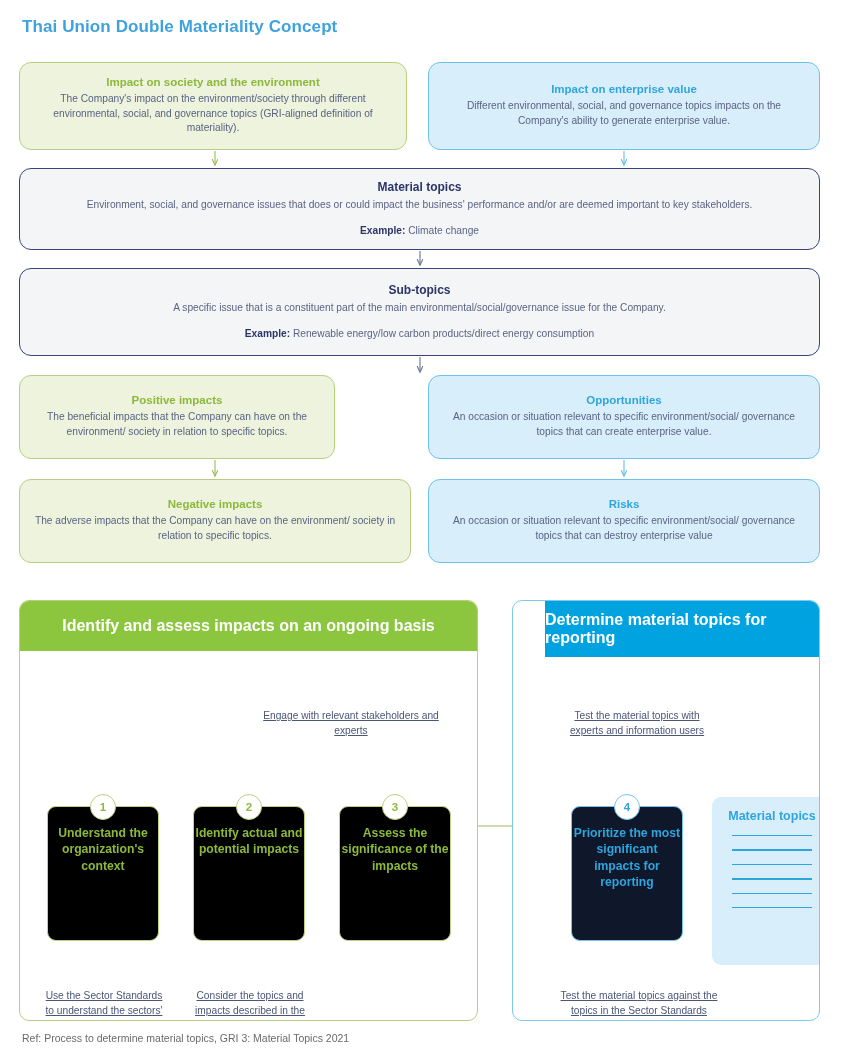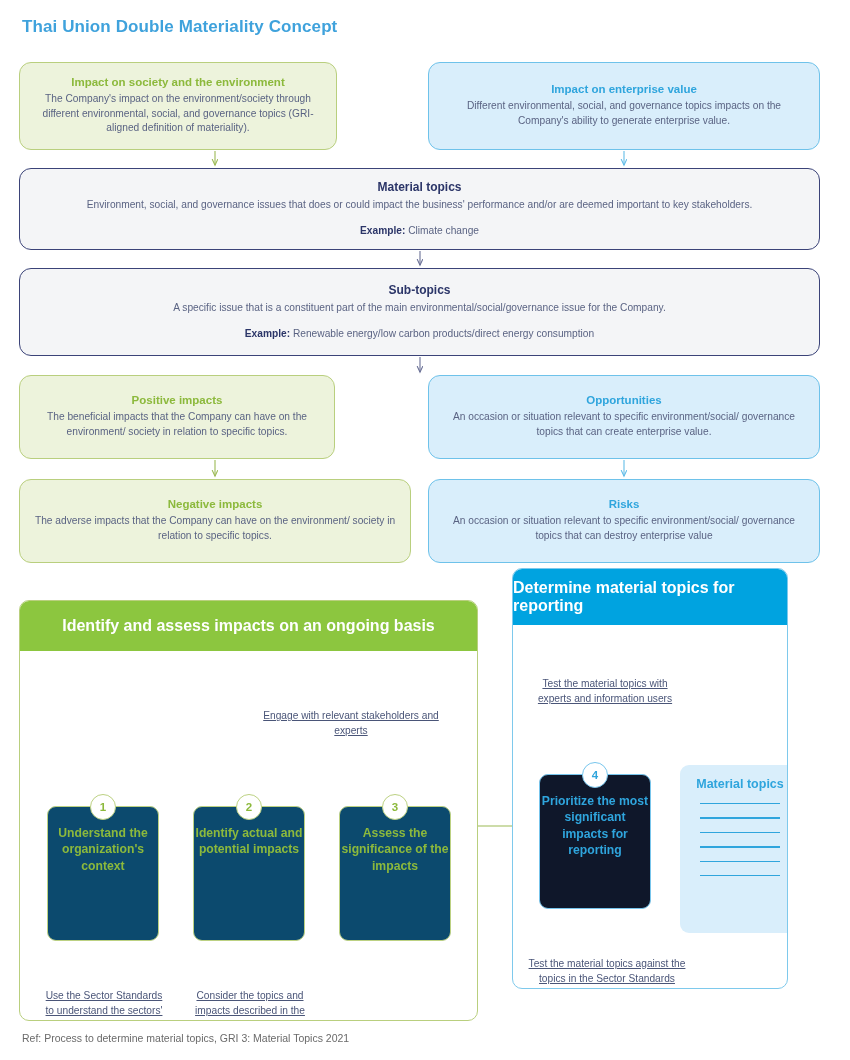--- a/index.html
+++ b/index.html
@@ -71,21 +71,21 @@
   }
   .blue-box .box-title { color: #2fa5dd; }
 
   .navy-box {
     background: #f4f5f7;
     border: 1.3px solid #3b4378;
   }
   .navy-box .box-title { color: #2b3568; font-size: 12px;}
 
   
-  #box-impact-society { left: 19px;  top: 62px;  width: 318px; height: 88px; }
+  #box-impact-society { left: 19px;  top: 62px;  width: 388px; height: 88px; }
   #box-impact-enterprise { left: 428px; top: 62px; width: 392px; height: 88px; }
   #box-material-topics { left: 19px;  top: 168px; width: 801px; height: 82px; }
   #box-sub-topics     { left: 19px;  top: 268px; width: 801px; height: 88px; }
   #box-positive       { left: 19px;  top: 375px; width: 316px; height: 84px; }
   #box-opportunities  { left: 428px; top: 375px; width: 392px; height: 84px; }
   #box-negative       { left: 19px;  top: 479px; width: 392px; height: 84px; }
   #box-risks          { left: 428px; top: 479px; width: 392px; height: 84px; }
 
   
   #arrow-layer {
@@ -97,21 +97,21 @@
 
   
   .process-panel {
     position: absolute;
     box-sizing: border-box;
     border-radius: 10px;
     background: #ffffff;
     overflow: hidden;
   }
   #panel-identify { left: 19px;  top: 600px; width: 459px; height: 421px; border: 1.2px solid #b9cf7e; }
-  #panel-determine{ left: 512px; top: 568px; width: 276px; height: 421px; border: 1.2px solid #7ec9ec; }
+  #panel-determine{ left: 512px; top: 600px; width: 308px; height: 421px; border: 1.2px solid #7ec9ec; padding-left: 32px; }
 
   .panel-header {
     box-sizing: border-box;
     width: 100%;
     text-align: left;
     color: #ffffff;
     font-weight: bold;
     font-size: 16px;
     line-height: 1.15;
     display: flex;
@@ -141,21 +141,21 @@
     display: flex;
     align-items: flex-start;
     justify-content: center;
     padding-top: 18px;
     text-align: center;
     font-weight: bold;
     font-size: 12.2px;
     line-height: 1.35;
   }
   .step-card.green {
-    background: #0c4a6e;
+    background: #000000;
     border: 1.2px solid #bcd182;
     color: #8cb93c;
   }
   .step-card.blue {
     background: #0f172a;
     border: 1.2px solid #77c5ec;
     color: #2fa5dd;
   }
 
   

